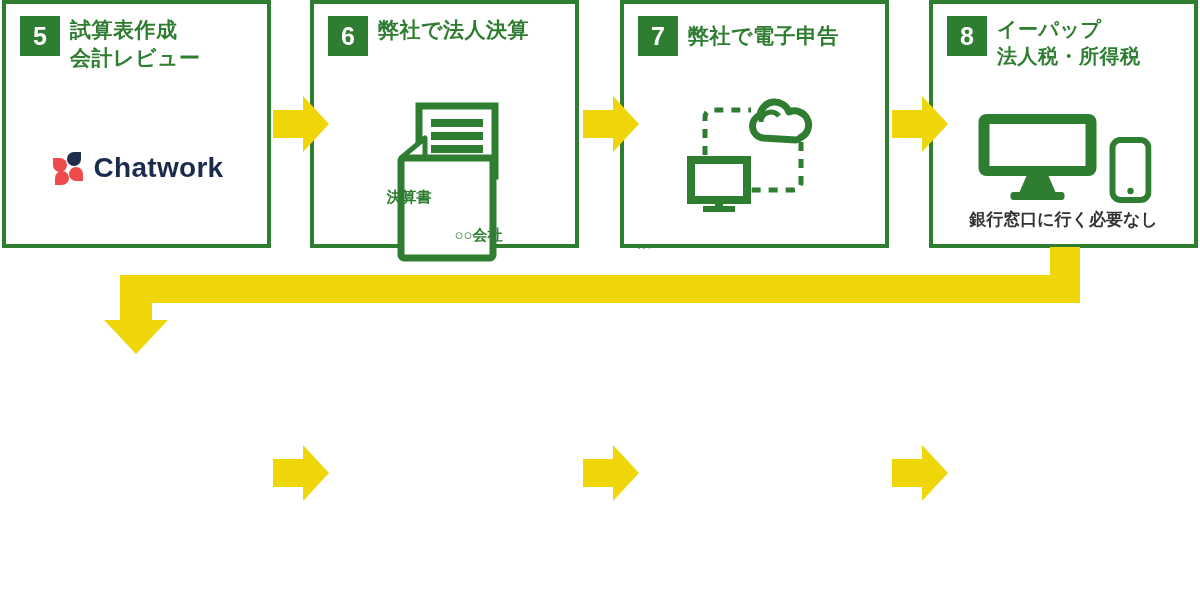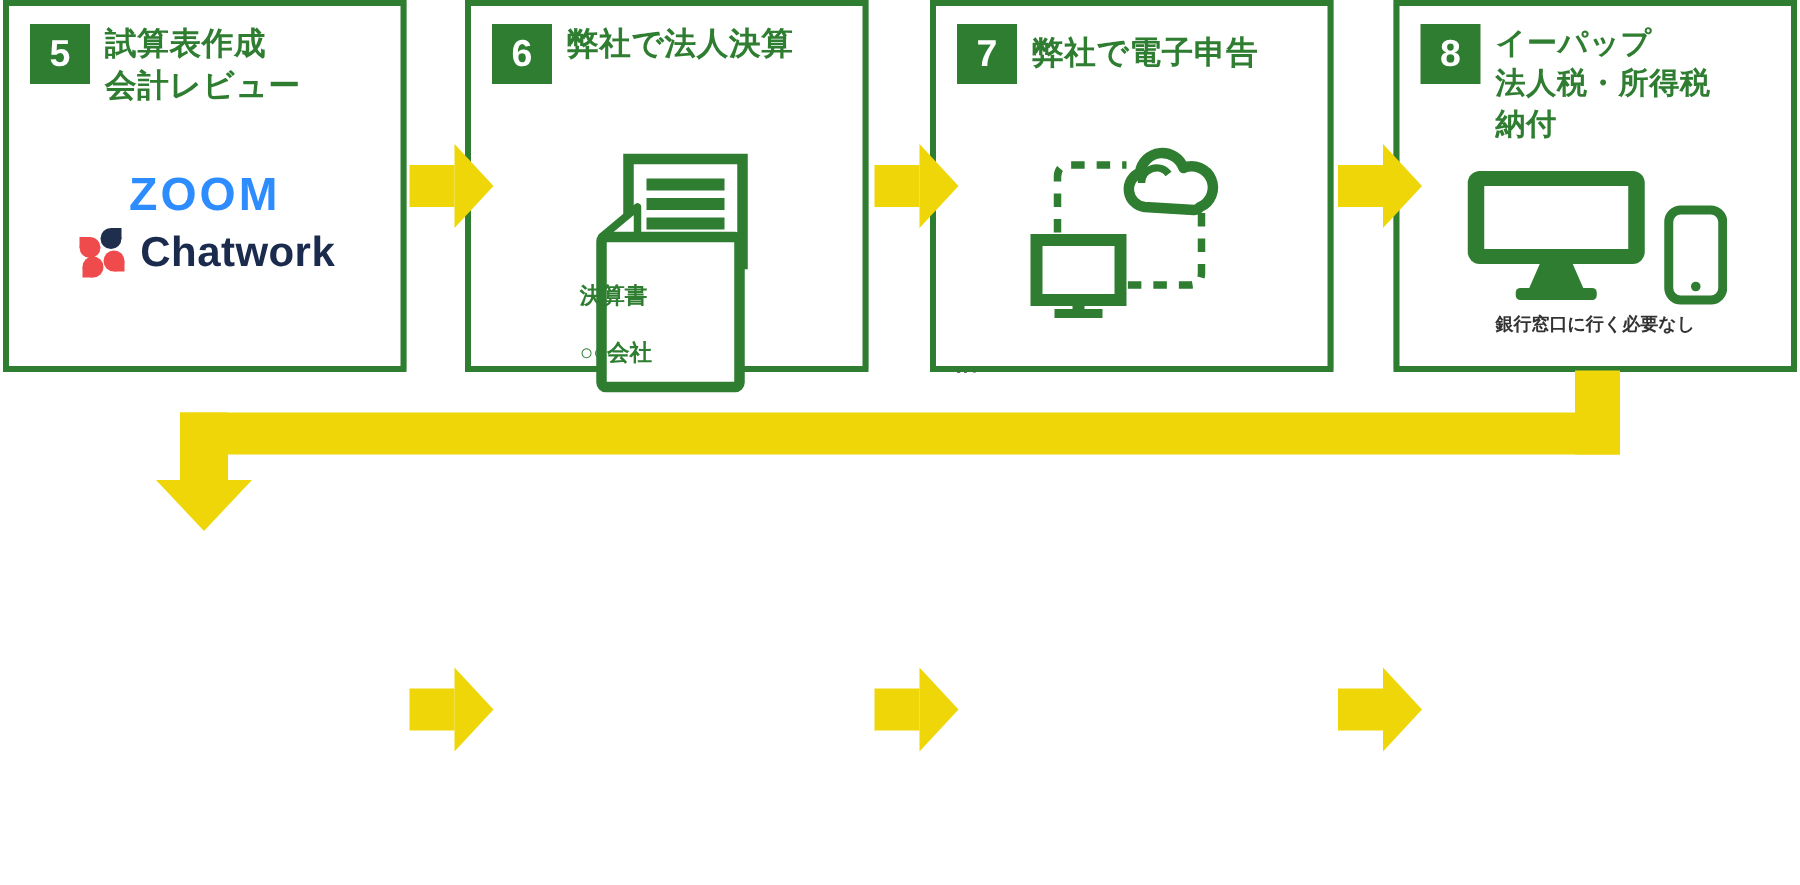--- a/index.html
+++ b/index.html
@@ -62,22 +62,22 @@
   .mf-cap{font-size:17px;font-weight:700;color:#3a3a3a;}
   .epap{display:flex;flex-direction:column;align-items:center;}
   .epap-main{font-size:21px;font-weight:800;font-style:italic;color:#3fa23c;letter-spacing:.5px;border-bottom:3px solid #3fa23c;padding-bottom:1px;}
   .epap-sub{font-size:7px;color:#3fa23c;margin-top:1px;}
   .zoom-label{position:absolute;top:108px;width:100%;text-align:center;font-size:31px;font-weight:800;color:#2d8cff;letter-spacing:2px;}
   .cw-row{position:absolute;top:146px;width:100%;display:flex;justify-content:center;align-items:center;gap:8px;}
   .cw-text{font-size:28px;font-weight:700;color:#1b2b4d;letter-spacing:.3px;}
   .doc-wrap{position:absolute;left:50%;transform:translateX(-50%);top:98px;width:116px;height:160px;}
   .doc-wrap svg{position:absolute;left:0;top:0;}
   .doc-title{position:absolute;left:0;top:86px;width:100%;font-size:15px;font-weight:700;color:var(--green);}
-  .doc-company{position:absolute;left:0;top:124px;width:100%;text-align:left;font-size:15px;font-weight:700;color:var(--green);}
-  .note{position:absolute;top:204px;width:100%;text-align:center;font-size:12px;font-weight:600;color:#333;}
+  .doc-company{position:absolute;left:0;top:124px;width:100%;text-align:right;font-size:15px;font-weight:700;color:var(--green);}
+  .note{position:absolute;top:204px;width:100%;text-align:center;font-size:17px;font-weight:600;color:#333;}
 </style>
 </head>
 <body>
 
 <div class="canvas">
 
   <div class="box r1 c1">
     <div class="badge">1</div>
     <div class="title single">
       <span>お問い合わせ</span>
@@ -208,21 +208,20 @@
   <div class="conn conn-h"></div>
   <div class="conn conn-v-left"></div>
   <div class="conn-head"></div>
 
   <div class="box r2 c1">
     <div class="badge">5</div>
     <div class="title">
       <span>試算表作成</span>
       <span>会計レビュー</span>
     </div>
-    <div class="zoom-label">ZOOM</div>
     <div class="cw-row">
       <svg width="36" height="36" viewBox="0 0 36 36">
         <g fill="#ef4b4c">
           <circle cx="10" cy="15" r="7"></circle>
             <rect x="3" y="8" width="7" height="7"></rect>
           <circle cx="12" cy="28" r="7"></circle>
             <rect x="5" y="28" width="7" height="7"></rect>
           <circle cx="26" cy="24" r="7"></circle>
             <rect x="26" y="24" width="7" height="7"></rect>
         </g>
@@ -270,21 +269,20 @@
       <rect x="30" y="114" width="8" height="7" fill="#2e7d31"></rect>
       <rect x="18" y="120" width="32" height="6" fill="#2e7d31"></rect>
     </svg>
   </div>
 
   <div class="box r2 c4">
     <div class="badge">8</div>
     <div class="title small">
       <span>イーパップ</span>
       <span>法人税・所得税</span>
-      <span>納付</span>
     </div>
     <svg class="center-icon" style="top:108px" width="175" height="92" viewBox="0 0 175 92">
       <rect x="2" y="2" width="118" height="62" rx="8" fill="#2e7d31"></rect>
       <rect x="13" y="12" width="96" height="42" fill="#fff"></rect>
       <polygon points="50,64 72,64 79,80 43,80" fill="#2e7d31"></polygon>
       <rect x="34" y="80" width="54" height="8" rx="3" fill="#2e7d31"></rect>
       <rect x="136" y="28" width="36" height="60" rx="8" fill="#fff" stroke="#2e7d31" stroke-width="6"></rect>
       <circle cx="154" cy="79" r="3.2" fill="#2e7d31"></circle>
     </svg>
     <div class="note">銀行窓口に行く必要なし</div>

